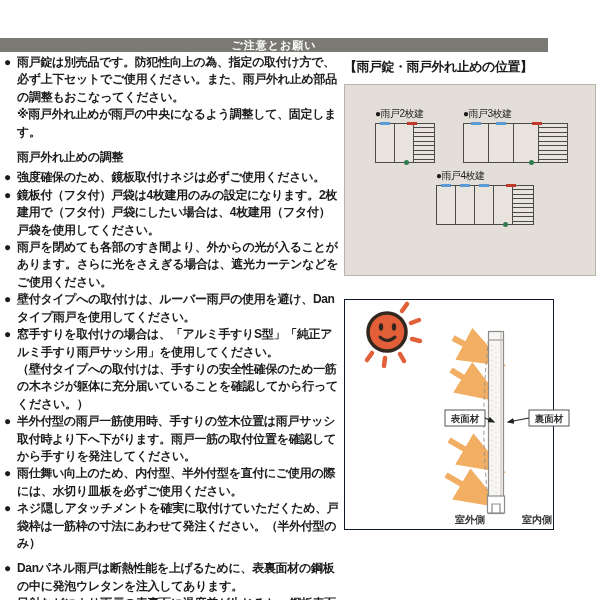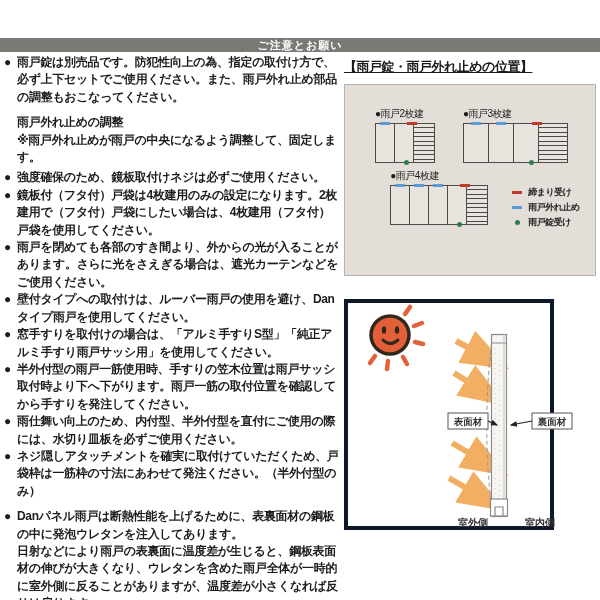--- a/index.html
+++ b/index.html
@@ -1,31 +1,31 @@
 <!DOCTYPE html>
 <html><head>
 <meta charset="utf-8">
 <style>
   html,body{margin:0;padding:0;background:#fff;}
   .page{position:relative;width:600px;height:600px;background:#ffffff;overflow:hidden;
         font-family:"Liberation Sans","DejaVu Sans",sans-serif;color:#1c1c1c;}
   
-  .hdr{position:absolute;left:0;top:38px;width:600px;height:14px;background:#7b7974;
+  .hdr{position:absolute;left:0;top:38px;width:548px;height:14px;background:#7b7974;
        display:flex;align-items:center;justify-content:center;}
   .hdr span{color:#fff;font-size:11px;font-weight:bold;letter-spacing:1px;line-height:1;}
   
   .notes{position:absolute;left:4px;top:54px;width:336px;font-size:12px;font-weight:bold;
          line-height:17.4px;letter-spacing:-0.3px;}
   .note{display:flex;}
   .note .b{flex:0 0 13px;}
   .note.sub{padding-left:13px;}
   .gap8{margin-top:8px;}
   .gap3{margin-top:3px;}
   
-  .fig-title{position:absolute;left:344px;font-size:13px;font-weight:bold;color:#1a1a1a;letter-spacing:-0.5px;text-decoration:underline;}
+  .fig-title{position:absolute;left:344px;font-size:13px;font-weight:bold;color:#1a1a1a;letter-spacing:-0.5px;}
   .fig1-title{top:58px;}
   .fig2-title{top:274px;margin-top:32px;}
   .fig1-box{position:absolute;left:344px;top:84px;width:252px;height:192px;
             background:#e3dfd8;border:1px solid #b8b4ad;box-sizing:border-box;}
   .diag-row{display:flex;}
   .row1{padding-top:22px;padding-left:30px;}
   .row1 .diag + .diag{margin-left:28px;}
   .row2{margin-top:6px;padding-left:30px;justify-content:center;}
   .diag-label{font-size:10px;font-weight:normal;margin-bottom:2px;letter-spacing:-0.5px;}
   .diag-body{display:flex;}
@@ -42,62 +42,65 @@
   .p3-tob{width:30px;}
   .legend{margin-left:24px;margin-top:16px;}
   .lg-row{display:flex;align-items:center;height:15px;}
   .lg-mark{width:10px;margin-right:6px;display:flex;justify-content:center;}
   .lg-dash{width:10px;height:3px;}
   .lg-red{background:#c0392b;}
   .lg-blue{background:#5b9bd5;}
   .lg-dot{width:5px;height:5px;border-radius:50%;background:#2e7d4f;}
   .lg-label{font-size:9px;font-weight:bold;color:#222;letter-spacing:-0.5px;}
   .fig2-box{position:absolute;left:344px;top:299px;width:210px;height:231px;background:#fff;
-            border:4px solid #0f172a;box-sizing:border-box;}
+            border:1px solid #0f172a;box-sizing:border-box;}
   .fig2-box svg text{font-family:"Liberation Sans","DejaVu Sans",sans-serif;font-weight:bold;fill:#333;}
 </style>
 </head>
 <body>
 
 <div class="page">
 
   <div class="hdr">
     <span>ご注意とお願い</span>
   </div>
 
   <div class="notes">
     <div class="note">
         <span class="b">●</span>
         <span class="t">雨戸錠は別売品です。防犯性向上の為、指定の取付け方で、必ず上下セットでご使用ください。また、雨戸外れ止め部品の調整もおこなってください。</span>
       </div>
+    <div class="note sub">
+        <span class="t">※雨戸外れ止めが雨戸の中央になるよう調整して、固定します。</span>
+      </div>
     <div class="note sub gap8">
         <span class="t">雨戸外れ止めの調整</span>
       </div>
+    <div class="note gap3">
+        <span class="b">●</span>
+        <span class="t">強度確保のため、鏡板取付けネジは必ずご使用ください。</span>
+      </div>
+    <div class="note">
+        <span class="b">●</span>
+        <span class="t">鏡板付（フタ付）戸袋は4枚建用のみの設定になります。2枚建用で（フタ付）戸袋にしたい場合は、4枚建用（フタ付）戸袋を使用してください。</span>
+      </div>
+    <div class="note">
+        <span class="b">●</span>
+        <span class="t">雨戸を閉めても各部のすき間より、外からの光が入ることがあります。さらに光をさえぎる場合は、遮光カーテンなどをご使用ください。</span>
+      </div>
+    <div class="note">
+        <span class="b">●</span>
+        <span class="t">壁付タイプへの取付けは、ルーバー雨戸の使用を避け、Danタイプ雨戸を使用してください。</span>
+      </div>
+    <div class="note">
+        <span class="b">●</span>
+        <span class="t">窓手すりを取付けの場合は、「アルミ手すりS型」「純正アルミ手すり雨戸サッシ用」を使用してください。</span>
+      </div>
     <div class="note sub">
-        <span class="t">※雨戸外れ止めが雨戸の中央になるよう調整して、固定します。</span>
-      </div>
-    <div class="note gap3">
-        <span class="b">●</span>
-        <span class="t">強度確保のため、鏡板取付けネジは必ずご使用ください。</span>
-      </div>
-    <div class="note">
-        <span class="b">●</span>
-        <span class="t">鏡板付（フタ付）戸袋は4枚建用のみの設定になります。2枚建用で（フタ付）戸袋にしたい場合は、4枚建用（フタ付）戸袋を使用してください。</span>
-      </div>
-    <div class="note">
-        <span class="b">●</span>
-        <span class="t">雨戸を閉めても各部のすき間より、外からの光が入ることがあります。さらに光をさえぎる場合は、遮光カーテンなどをご使用ください。</span>
-      </div>
-    <div class="note">
-        <span class="b">●</span>
-        <span class="t">壁付タイプへの取付けは、ルーバー雨戸の使用を避け、Danタイプ雨戸を使用してください。</span>
-      </div>
-    <div class="note">
-        <span class="b">●</span>
-        <span class="t">窓手すりを取付けの場合は、「アルミ手すりS型」「純正アルミ手すり雨戸サッシ用」を使用してください。</span>
+        <span class="t">（壁付タイプへの取付けは、手すりの安全性確保のため一筋の木ネジが躯体に充分届いていることを確認してから行ってください。）</span>
       </div>
     <div class="note">
         <span class="b">●</span>
         <span class="t">半外付型の雨戸一筋使用時、手すりの笠木位置は雨戸サッシ取付時より下へ下がります。雨戸一筋の取付位置を確認してから手すりを発注してください。</span>
       </div>
     <div class="note">
         <span class="b">●</span>
         <span class="t">雨仕舞い向上のため、内付型、半外付型を直付にご使用の際には、水切り皿板を必ずご使用ください。</span>
       </div>
     <div class="note">
@@ -165,40 +168,20 @@
               </div>
             <div class="panel">
                 <span class="mk mk-blue"></span>
               </div>
             <div class="panel">
                 <span class="mk mk-red"></span>
                 <span class="mk mk-green"></span>
               </div>
           </div>
           <div class="tobukuro"></div>
-        </div>
-      </div>
-      <div class="legend">
-        <div class="lg-row">
-          <span class="lg-mark">
-              <span class="lg-dash lg-red"></span>
-            </span>
-          <span class="lg-label">締まり受け</span>
-        </div>
-        <div class="lg-row">
-          <span class="lg-mark">
-              <span class="lg-dash lg-blue"></span>
-            </span>
-          <span class="lg-label">雨戸外れ止め</span>
-        </div>
-        <div class="lg-row">
-          <span class="lg-mark">
-              <span class="lg-dot"></span>
-            </span>
-          <span class="lg-label">雨戸錠受け</span>
         </div>
       </div>
     </div>
   </div>
 
   <div class="fig-title fig2-title">【Danパネル雨戸反りの原因】</div>
 
   <div class="fig2-box">
     <svg width="250" height="229" viewBox="0 0 250 229">
       <defs>

